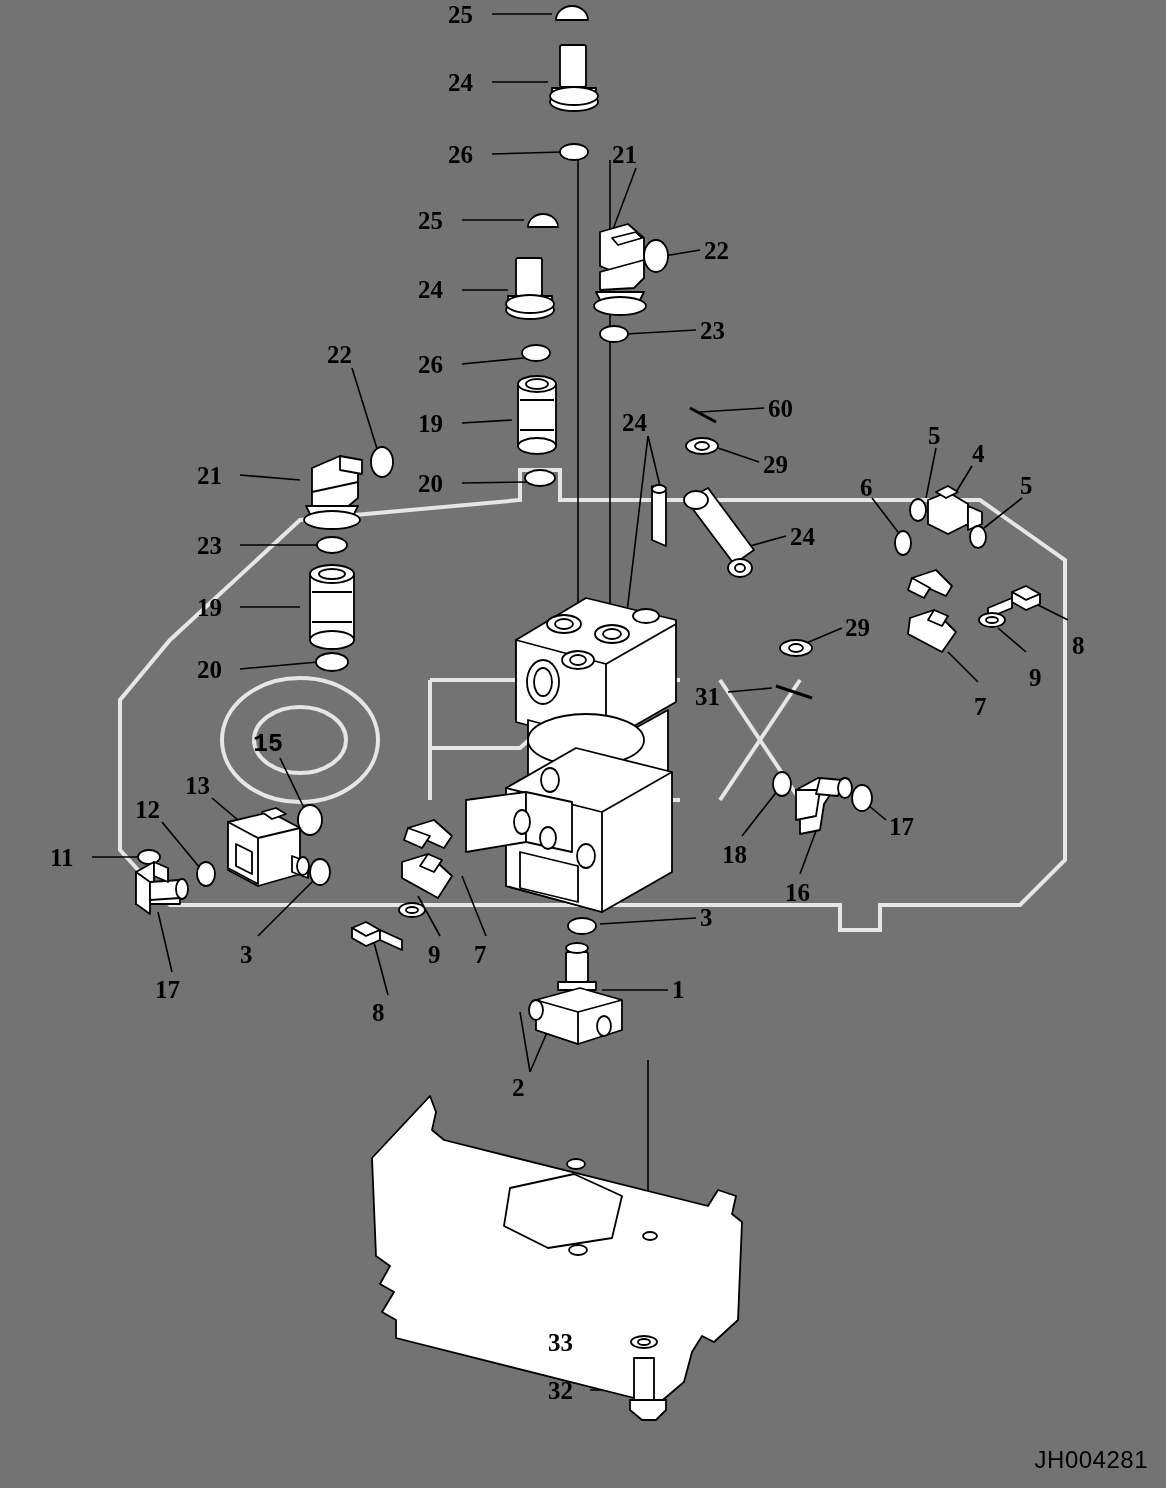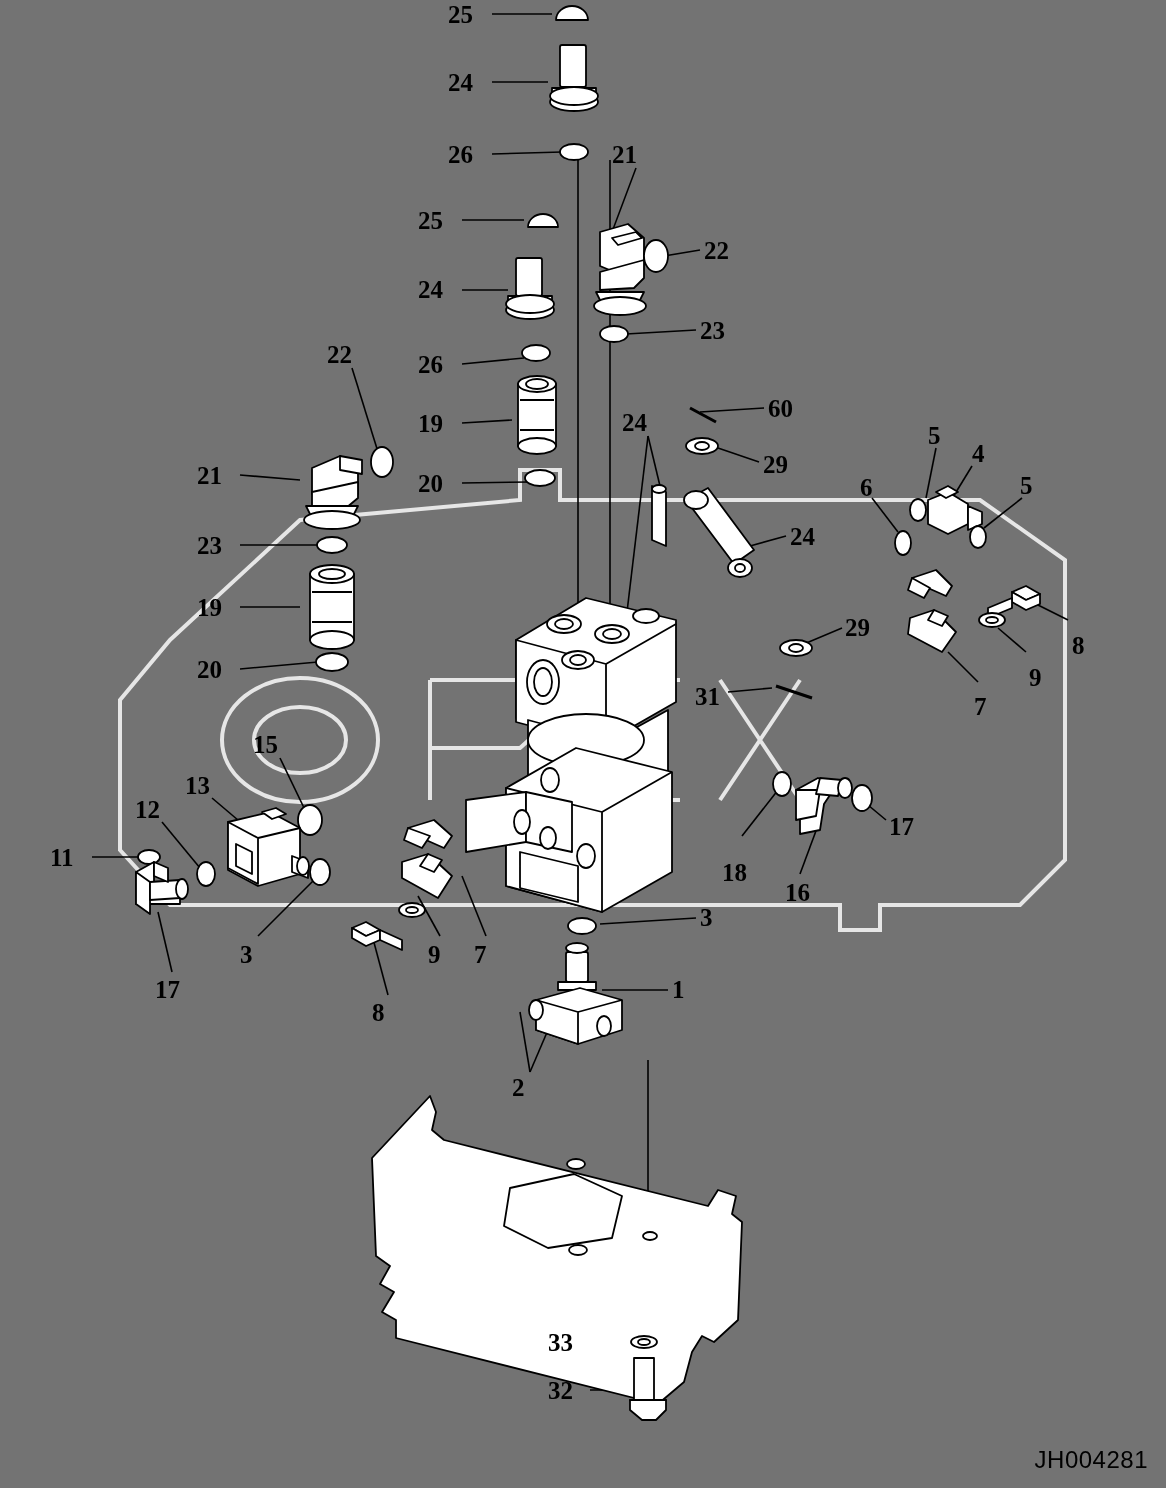--- a/index.html
+++ b/index.html
@@ -415,26 +415,26 @@
   <div class="callout" style="left:1020px; top:473px;">5</div>
   <div class="callout" style="left:197px; top:533px;">23</div>
   <div class="callout" style="left:790px; top:524px;">24</div>
   <div class="callout" style="left:197px; top:595px;">19</div>
   <div class="callout" style="left:1072px; top:633px;">8</div>
   <div class="callout" style="left:845px; top:615px;">29</div>
   <div class="callout" style="left:197px; top:657px;">20</div>
   <div class="callout" style="left:1029px; top:665px;">9</div>
   <div class="callout" style="left:695px; top:684px;">31</div>
   <div class="callout" style="left:974px; top:694px;">7</div>
-  <div class="callout" style="left:253px; top:732px;">15</div>
+  <div class="callout" style="left:253px; top:732px;font-family:Liberation Mono, monospace;">15</div>
   <div class="callout" style="left:185px; top:773px;text-align:center;">13</div>
   <div class="callout" style="left:135px; top:797px;text-align:right;">12</div>
   <div class="callout" style="left:889px; top:814px;">17</div>
   <div class="callout" style="left:50px; top:845px;">11</div>
-  <div class="callout" style="left:722px; top:860px;">18</div>
+  <div class="callout" style="left:722px; top:842px;">18</div>
   <div class="callout" style="left:785px; top:880px;">16</div>
   <div class="callout" style="left:700px; top:905px;">3</div>
   <div class="callout" style="left:240px; top:942px;">3</div>
   <div class="callout" style="left:428px; top:942px;">9</div>
   <div class="callout" style="left:474px; top:942px;">7</div>
   <div class="callout" style="left:155px; top:977px;">17</div>
   <div class="callout" style="left:672px; top:977px;">1</div>
   <div class="callout" style="left:372px; top:1000px;">8</div>
   <div class="callout" style="left:512px; top:1075px;">2</div>
   <div class="callout" style="left:548px; top:1330px;">33</div>

